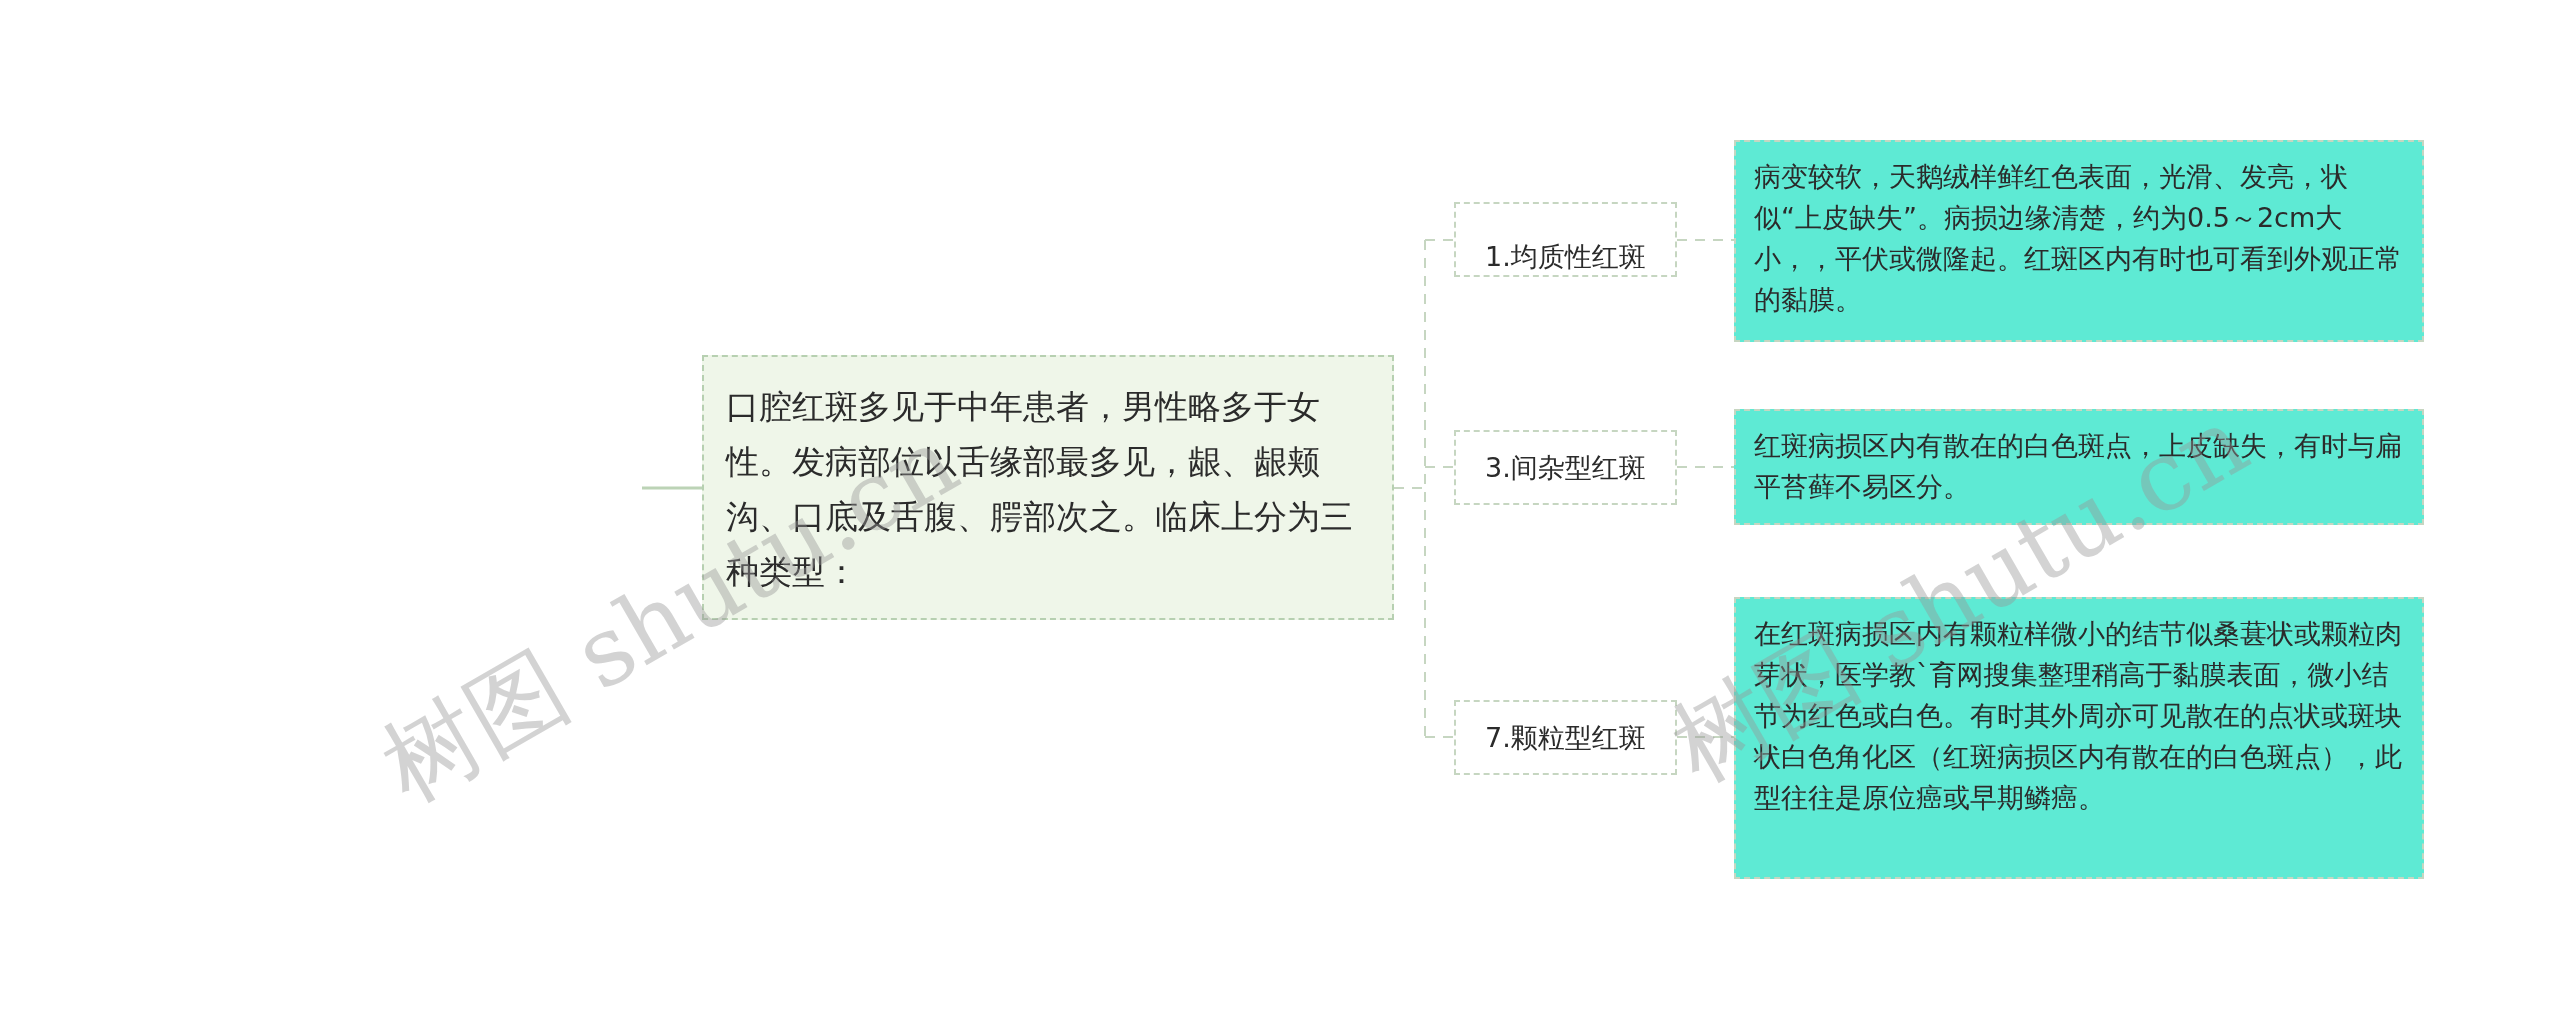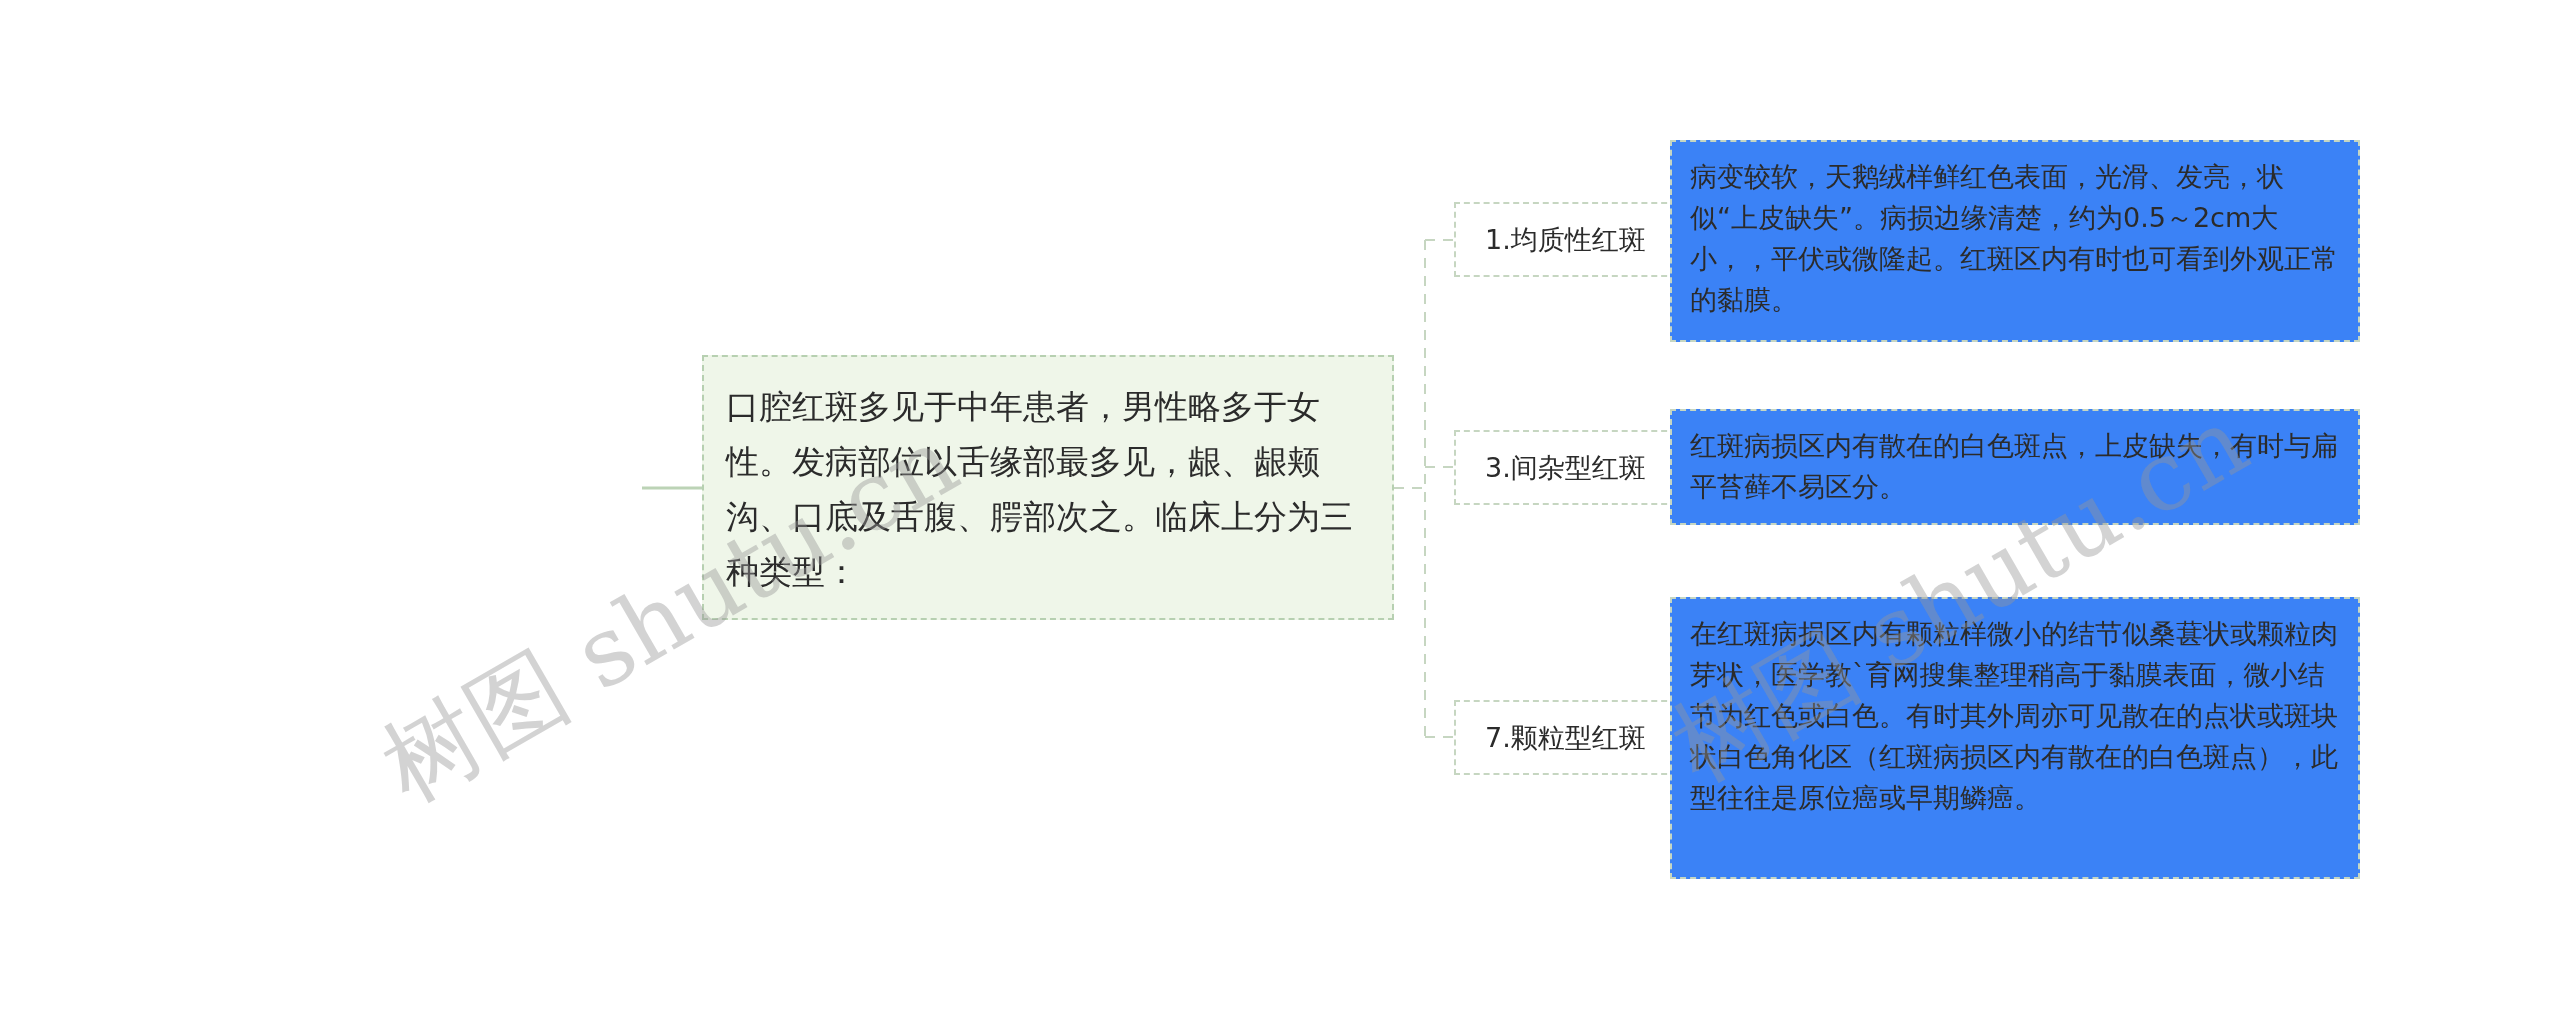--- a/index.html
+++ b/index.html
@@ -28,24 +28,24 @@
     }
     .branch {
       position: absolute; left: 1454px; width: 223px; height: 75px;
       box-sizing: border-box;
       border: 2px dashed #c6d6c1;
       background: #ffffff;
       display: flex; align-items: center; justify-content: center;
       font-size: 27px;
     }
     .leaf {
-      position: absolute; left: 1670px; width: 690px;
+      position: absolute; left: 1734px; width: 690px;
       box-sizing: border-box;
       border: 2px dashed #c6d6c1;
-      background: #3b82f6;
+      background: #5eead4;
       padding: 14px 14px 0 18px;
       font-size: 27px; line-height: 41px;
       word-break: break-all;
     }
     .watermark {
       position: absolute; font-family: "DejaVu Serif", "Liberation Serif", serif;
       font-size: 96px; color: rgba(150,150,150,0.42);
       transform: rotate(-30deg); transform-origin: left top;
       white-space: nowrap; pointer-events: none;
     }
@@ -70,21 +70,21 @@
     <line x1="1677" y1="240" x2="1738" y2="240" stroke="#c6d6c1" stroke-width="2" stroke-dasharray="10,8"></line>
     <line x1="1677" y1="467" x2="1738" y2="467" stroke="#c6d6c1" stroke-width="2" stroke-dasharray="10,8"></line>
     <line x1="1677" y1="737" x2="1738" y2="737" stroke="#c6d6c1" stroke-width="2" stroke-dasharray="10,8"></line>
   </svg>
 
 
   <div class="mid-node">
     <span>口腔红斑多见于中年患者，男性略多于女性。发病部位以舌缘部最多见，龈、龈颊沟、口底及舌腹、腭部次之。临床上分为三种类型：</span>
   </div>
 
-  <div class="branch" style="top:202px;">
+  <div class="branch" style="top:202px;align-items:flex-end;">
     <span>1.均质性红斑</span>
   </div>
   <div class="branch" style="top:430px;">
     <span>3.间杂型红斑</span>
   </div>
   <div class="branch" style="top:700px;">
     <span>7.颗粒型红斑</span>
   </div>
 
   <div class="leaf" style="top:140px; height:202px;">

